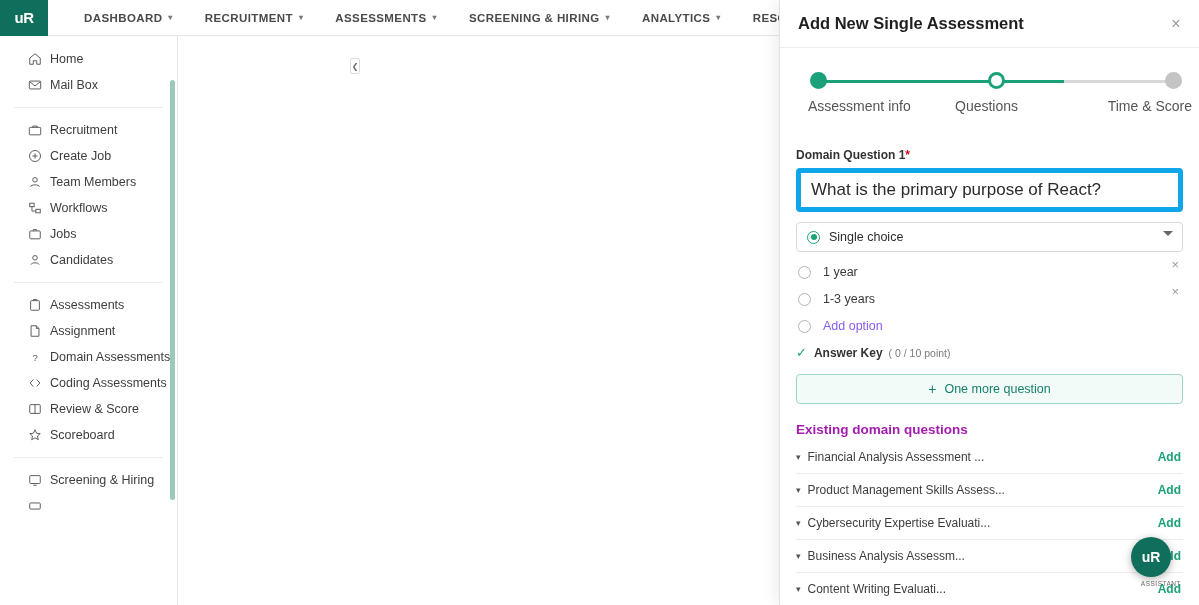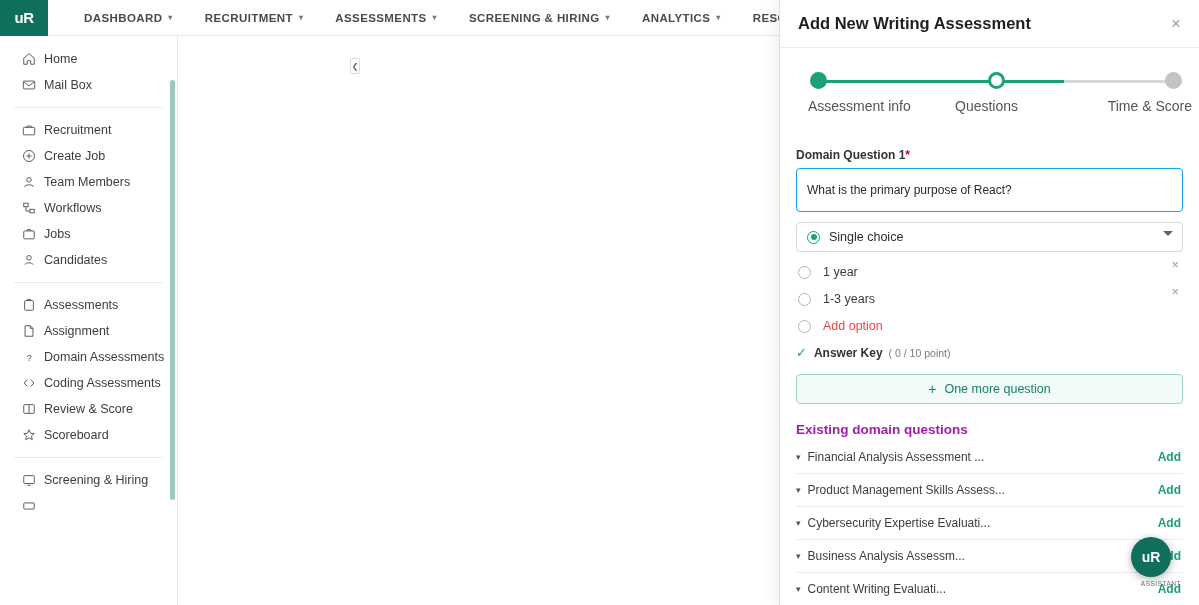--- a/index.html
+++ b/index.html
@@ -32,21 +32,21 @@
   .caret { margin-left: 6px; font-size: 8px; color: #777; }
 
   
   .sidebar {
     position: absolute; top: 36px; left: 0; width: 178px; height: 569px;
     background: #ffffff; border-right: 1px solid #e6e6e6;
     overflow: hidden;
   }
   .side-item {
     display: flex; align-items: center; height: 26px;
-    padding-left: 22px; font-size: 12.5px; color: #3d3d3d; cursor: pointer;
+    padding-left: 28px; font-size: 12.5px; color: #3d3d3d; cursor: pointer;
   }
   .side-ico {
     width: 20px; display: inline-flex; align-items: center; justify-content: flex-start;
     color: #5a5a5a; flex: 0 0 20px;
   }
   .side-ico svg { display:block; }
   .side-label { margin-left: 2px; }
   .side-sep { height: 1px; background: #ececec; margin: 9px 14px 9px 14px; }
   .side-gap { height: 10px; }
 
@@ -117,22 +117,22 @@
   .sl1 { left: -2px; }
   .sl2 { left: 145px; }
   .sl3 { right: -10px; }
 
   
   .field-label {
     font-size: 12px; font-weight: bold; color: #333; margin: 34px 0 6px 0;
   }
   .req { color: #d0021b; }
   .q-input {
-    width: 100%; height: 44px; border: 1px solid #0ea5e9; border-radius: 4px;
-    padding: 16px 10px; font-size: 12px; color: #2b2b2b; outline: none;
+    width: 100%; height: 44px; border: 5px solid #0ea5e9; border-radius: 4px;
+    padding: 16px 10px; font-size: 17px; color: #2b2b2b; outline: none;
     font-family: "Liberation Sans", sans-serif;
   }
 
   .select-row {
     position: relative; margin-top: 10px; width: 100%; height: 30px;
     border: 1px solid #d9d9d9; border-radius: 4px;
     display: flex; align-items: center; padding: 0 10px; cursor: pointer;
   }
   .radio-out {
     width: 13px; height: 13px; border-radius: 50%; border: 1.5px solid #1aa179;
@@ -148,21 +148,21 @@
   }
 
   .option-row {
     position: relative; display: flex; align-items: flex-end; height: 24px; margin-top: 3px; padding-left: 2px;
   }
   .opt-radio {
     width: 13px; height: 13px; border-radius: 50%; border: 1.5px solid #b4b4b4;
     margin-right: 12px; flex: 0 0 13px;
   }
   .opt-text { font-size: 12.5px; color: #3a3a3a; }
-  .opt-text.placeholder { color: #ef4444; }
+  .opt-text.placeholder { color: #8b5cf6; }
   .opt-x {
     position: absolute; right: 4px; top: 3px; font-size: 13px; color: #9a9a9a; cursor: pointer;
     line-height: 14px;
   }
 
   .answer-key { display: flex; align-items: baseline; margin-top: 12px; }
   .ak-check { color: #1aa179; font-size: 13px; margin-right: 7px; }
   .ak-label { font-size: 12px; font-weight: bold; color: #333; }
   .ak-points { font-size: 10.5px; color: #7a7a7a; margin-left: 6px; }
 
@@ -390,21 +390,21 @@
   </div>
 
   <div class="canvas">
     <div class="panel-handle">❮</div>
     <div class="cursor"></div>
   </div>
 
   <div class="drawer">
 
     <div class="drawer-head">
-      <div class="drawer-title">Add New Writing Assessment</div>
+      <div class="drawer-title">Add New Single Assessment</div>
       <div class="drawer-close">×</div>
     </div>
 
     <div class="drawer-body">
 
       
       <div class="stepper">
         <div class="step-line"></div>
         <div class="step-line-fill"></div>
         <div class="dot done d1"></div>

